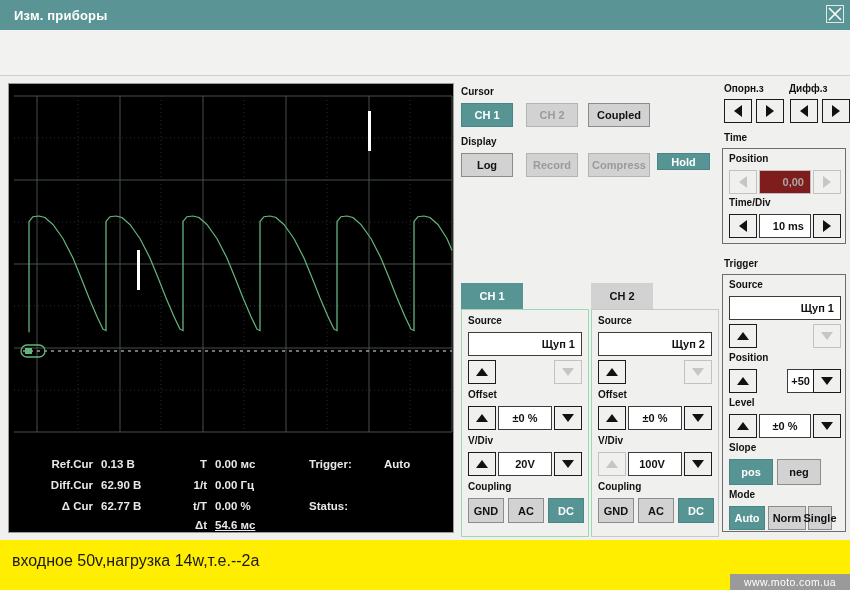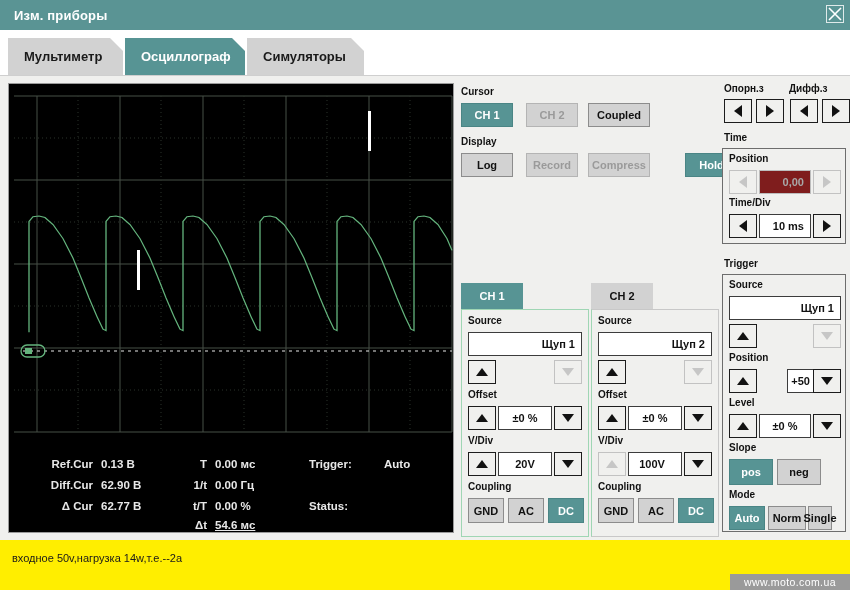--- a/index.html
+++ b/index.html
@@ -153,21 +153,21 @@
   .ch-panel.unsel { border: 1px solid #c8c8c8; border-left-color: #9fd6b4; }
 
   
   .statusbar {
     position: absolute; left: 0; top: 540px;
     width: 850px; height: 50px;
     background: #ffee00;
   }
   .status-text {
     position: absolute; left: 12px; top: 12px;
-    font-size: 11px; color: #1a1a1a;
+    font-size: 16px; color: #1a1a1a;
   }
   .watermark {
     position: absolute; right: 0; bottom: 0;
     width: 120px; height: 16px;
     background: #9a9a9a;
     color: #ffffff;
     font-size: 10.5px;
     display: flex; align-items: center; justify-content: center;
     letter-spacing: 0.4px;
   }
@@ -180,31 +180,20 @@
   <div class="titlebar">
     <div class="titlebar-text">Изм. приборы</div>
     <div class="close-btn">
       <svg width="18" height="18" viewBox="0 0 18 18">
         <rect x="0.5" y="0.5" width="17" height="17" fill="none" stroke="#dfeaea" stroke-width="1"></rect>
         <path d="M3 3 L15 15 M15 3 L3 15" stroke="#ffffff" stroke-width="1.6" fill="none"></path>
       </svg>
     </div>
   </div>
 
-  <div class="tabstrip">
-    <div class="tab inactive" id="tab-0">
-      <span>Мультиметр</span>
-    </div>
-    <div class="tab active" id="tab-1">
-      <span>Осциллограф</span>
-    </div>
-    <div class="tab inactive" id="tab-2">
-      <span>Симуляторы</span>
-    </div>
-  </div>
 
   <div class="body-area">
 
     <div class="scope">
       <div class="grid-wrap">
         <svg width="444" height="360" viewBox="0 0 444 360">
           <rect x="0" y="0" width="444" height="360" fill="#000000"></rect>
 
           <g stroke="#555f55" stroke-width="1" opacity="0.85">
             <line x1="28" y1="12" x2="28" y2="348"></line>
@@ -321,21 +310,21 @@
     <div class="sect-label" style="position:absolute; left:461px; top:60px;">Display</div>
     <div class="btn" style="position:absolute; left:461px; top:77px; width:52px; height:24px;">
       <span>Log</span>
     </div>
     <div class="btn off" style="position:absolute; left:526px; top:77px; width:52px; height:24px;">
       <span>Record</span>
     </div>
     <div class="btn off" style="position:absolute; left:588px; top:77px; width:62px; height:24px;">
       <span>Compress</span>
     </div>
-    <div class="btn on" style="position:absolute; left:657px; top:77px; width:53px; height:24px;margin-left:28px;">
+    <div class="btn on" style="position:absolute; left:657px; top:77px; width:53px; height:17px;">
       <span>Hold</span>
     </div>
 
     <div class="ch-tab active" style="left:461px; top:207px;">
       <span>CH 1</span>
     </div>
     <div class="ch-panel sel" style="left:461px; top:233px;">
       <div class="sect-label" style="position:absolute; left:6px; top:5px;">Source</div>
       <div class="field" style="position:absolute; left:6px; top:22px; width:114px; height:24px;">
         <span>Щуп 1</span>

